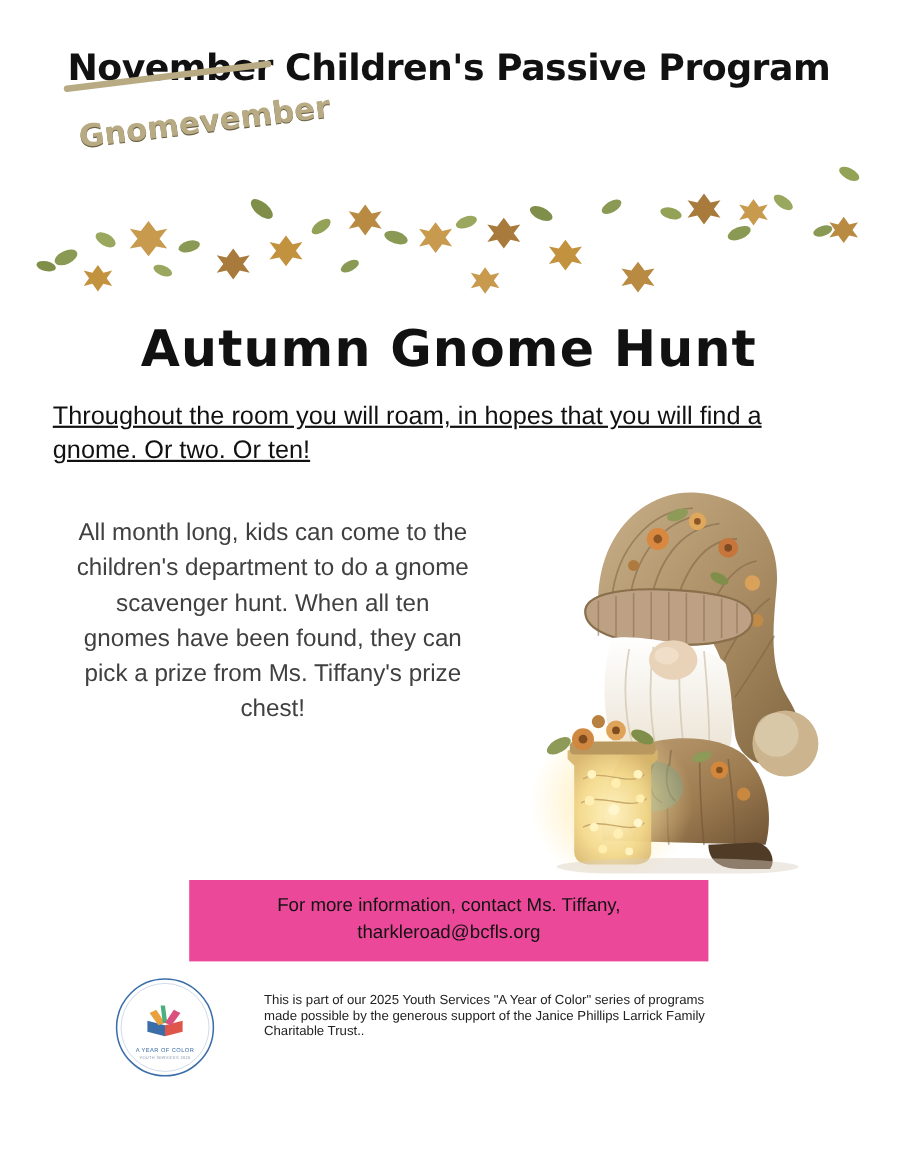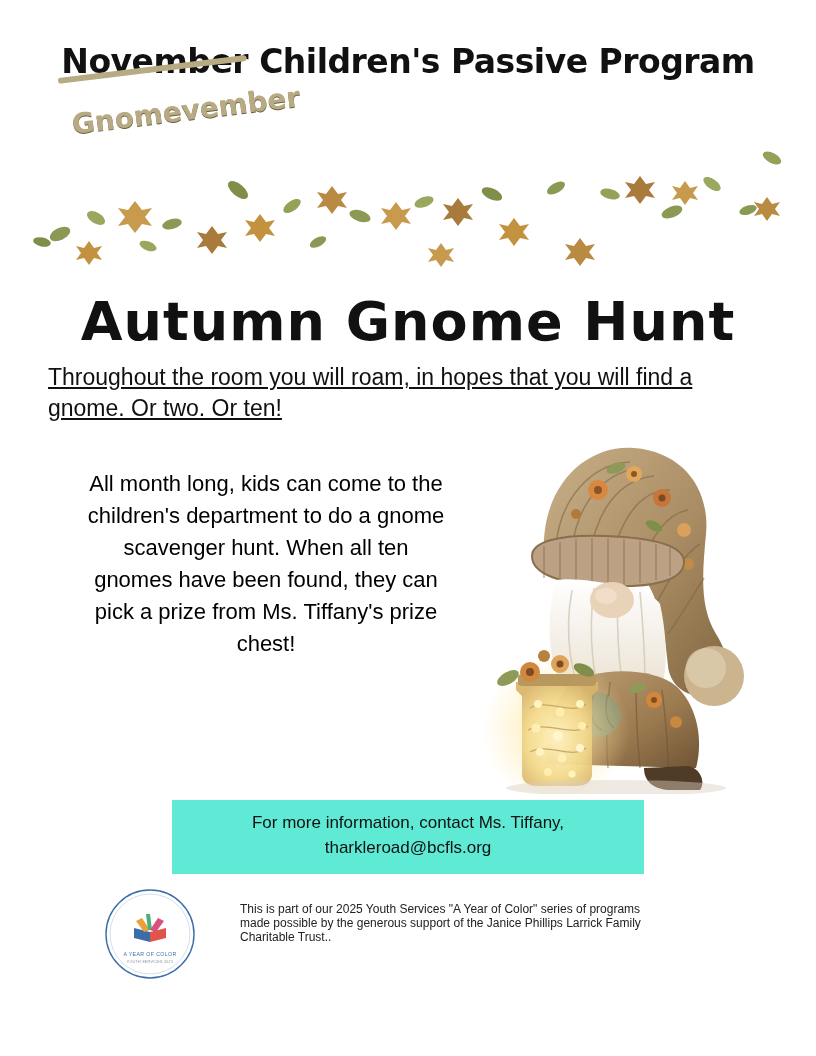--- a/index.html
+++ b/index.html
@@ -66,21 +66,21 @@
 
   
   .main-title {
     position: absolute;
     top: 290px;
     left: 0;
     width: 816px;
     text-align: center;
     font-family: "DejaVu Sans", sans-serif;
     font-weight: bold;
-    font-size: 54px;
+    font-size: 46px;
     letter-spacing: 1px;
     color: #111111;
     white-space: nowrap;
   }
 
   
   .rhyme {
     position: absolute;
     top: 362px;
     left: 48px;
@@ -89,45 +89,45 @@
     font-size: 23px;
     line-height: 31px;
     color: #111111;
     text-decoration: underline;
   }
 
   
   .body-text {
     position: absolute;
     top: 468px;
-    left: 82px;
+    left: 64px;
     width: 368px;
     text-align: center;
     font-size: 22px;
     line-height: 32px;
-    color: #000000;
+    color: #404040;
   }
 
   
   .gnome {
     position: absolute;
     top: 438px;
     left: 448px;
     width: 336px;
     height: 356px;
   }
 
   
   .contact-bar {
     position: absolute;
     top: 800px;
     left: 172px;
     width: 472px;
     padding: 10px 8px 14px 8px;
-    background: #5eead4;
+    background: #ec4899;
     text-align: center;
     font-size: 17px;
     line-height: 25px;
     color: #111111;
     box-sizing: border-box;
   }
 
   
   .footer-logo {
     position: absolute;

